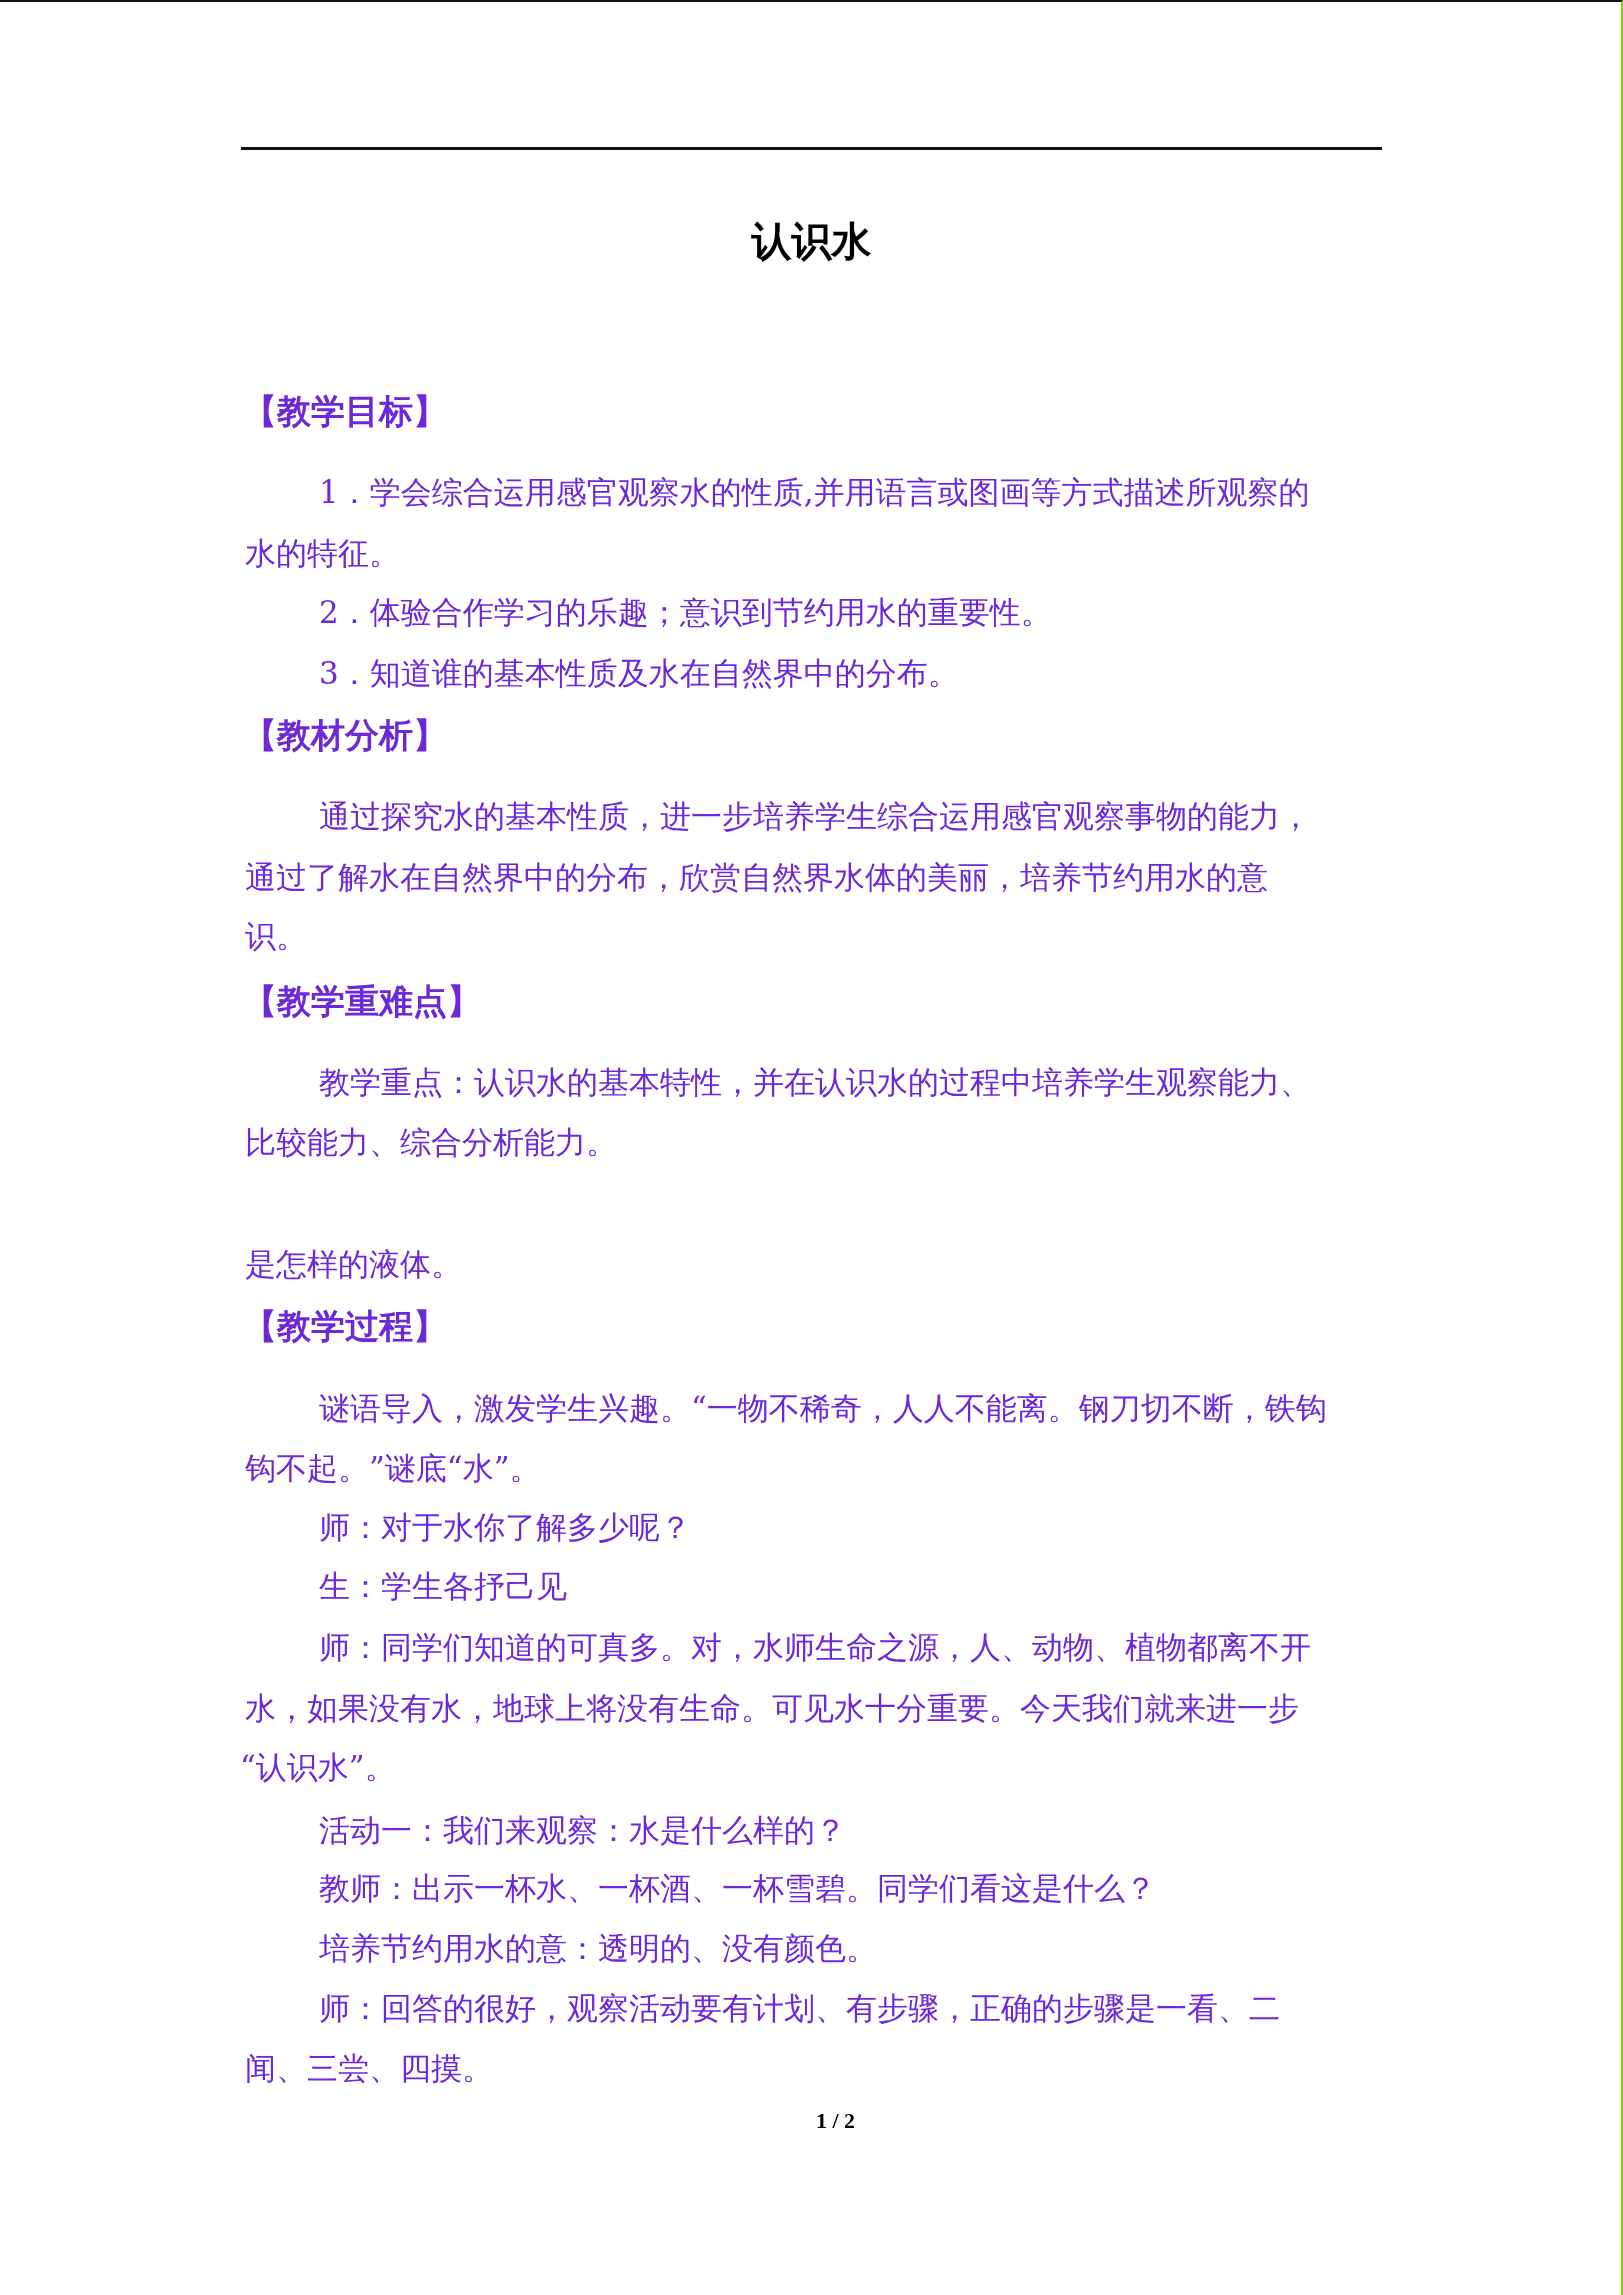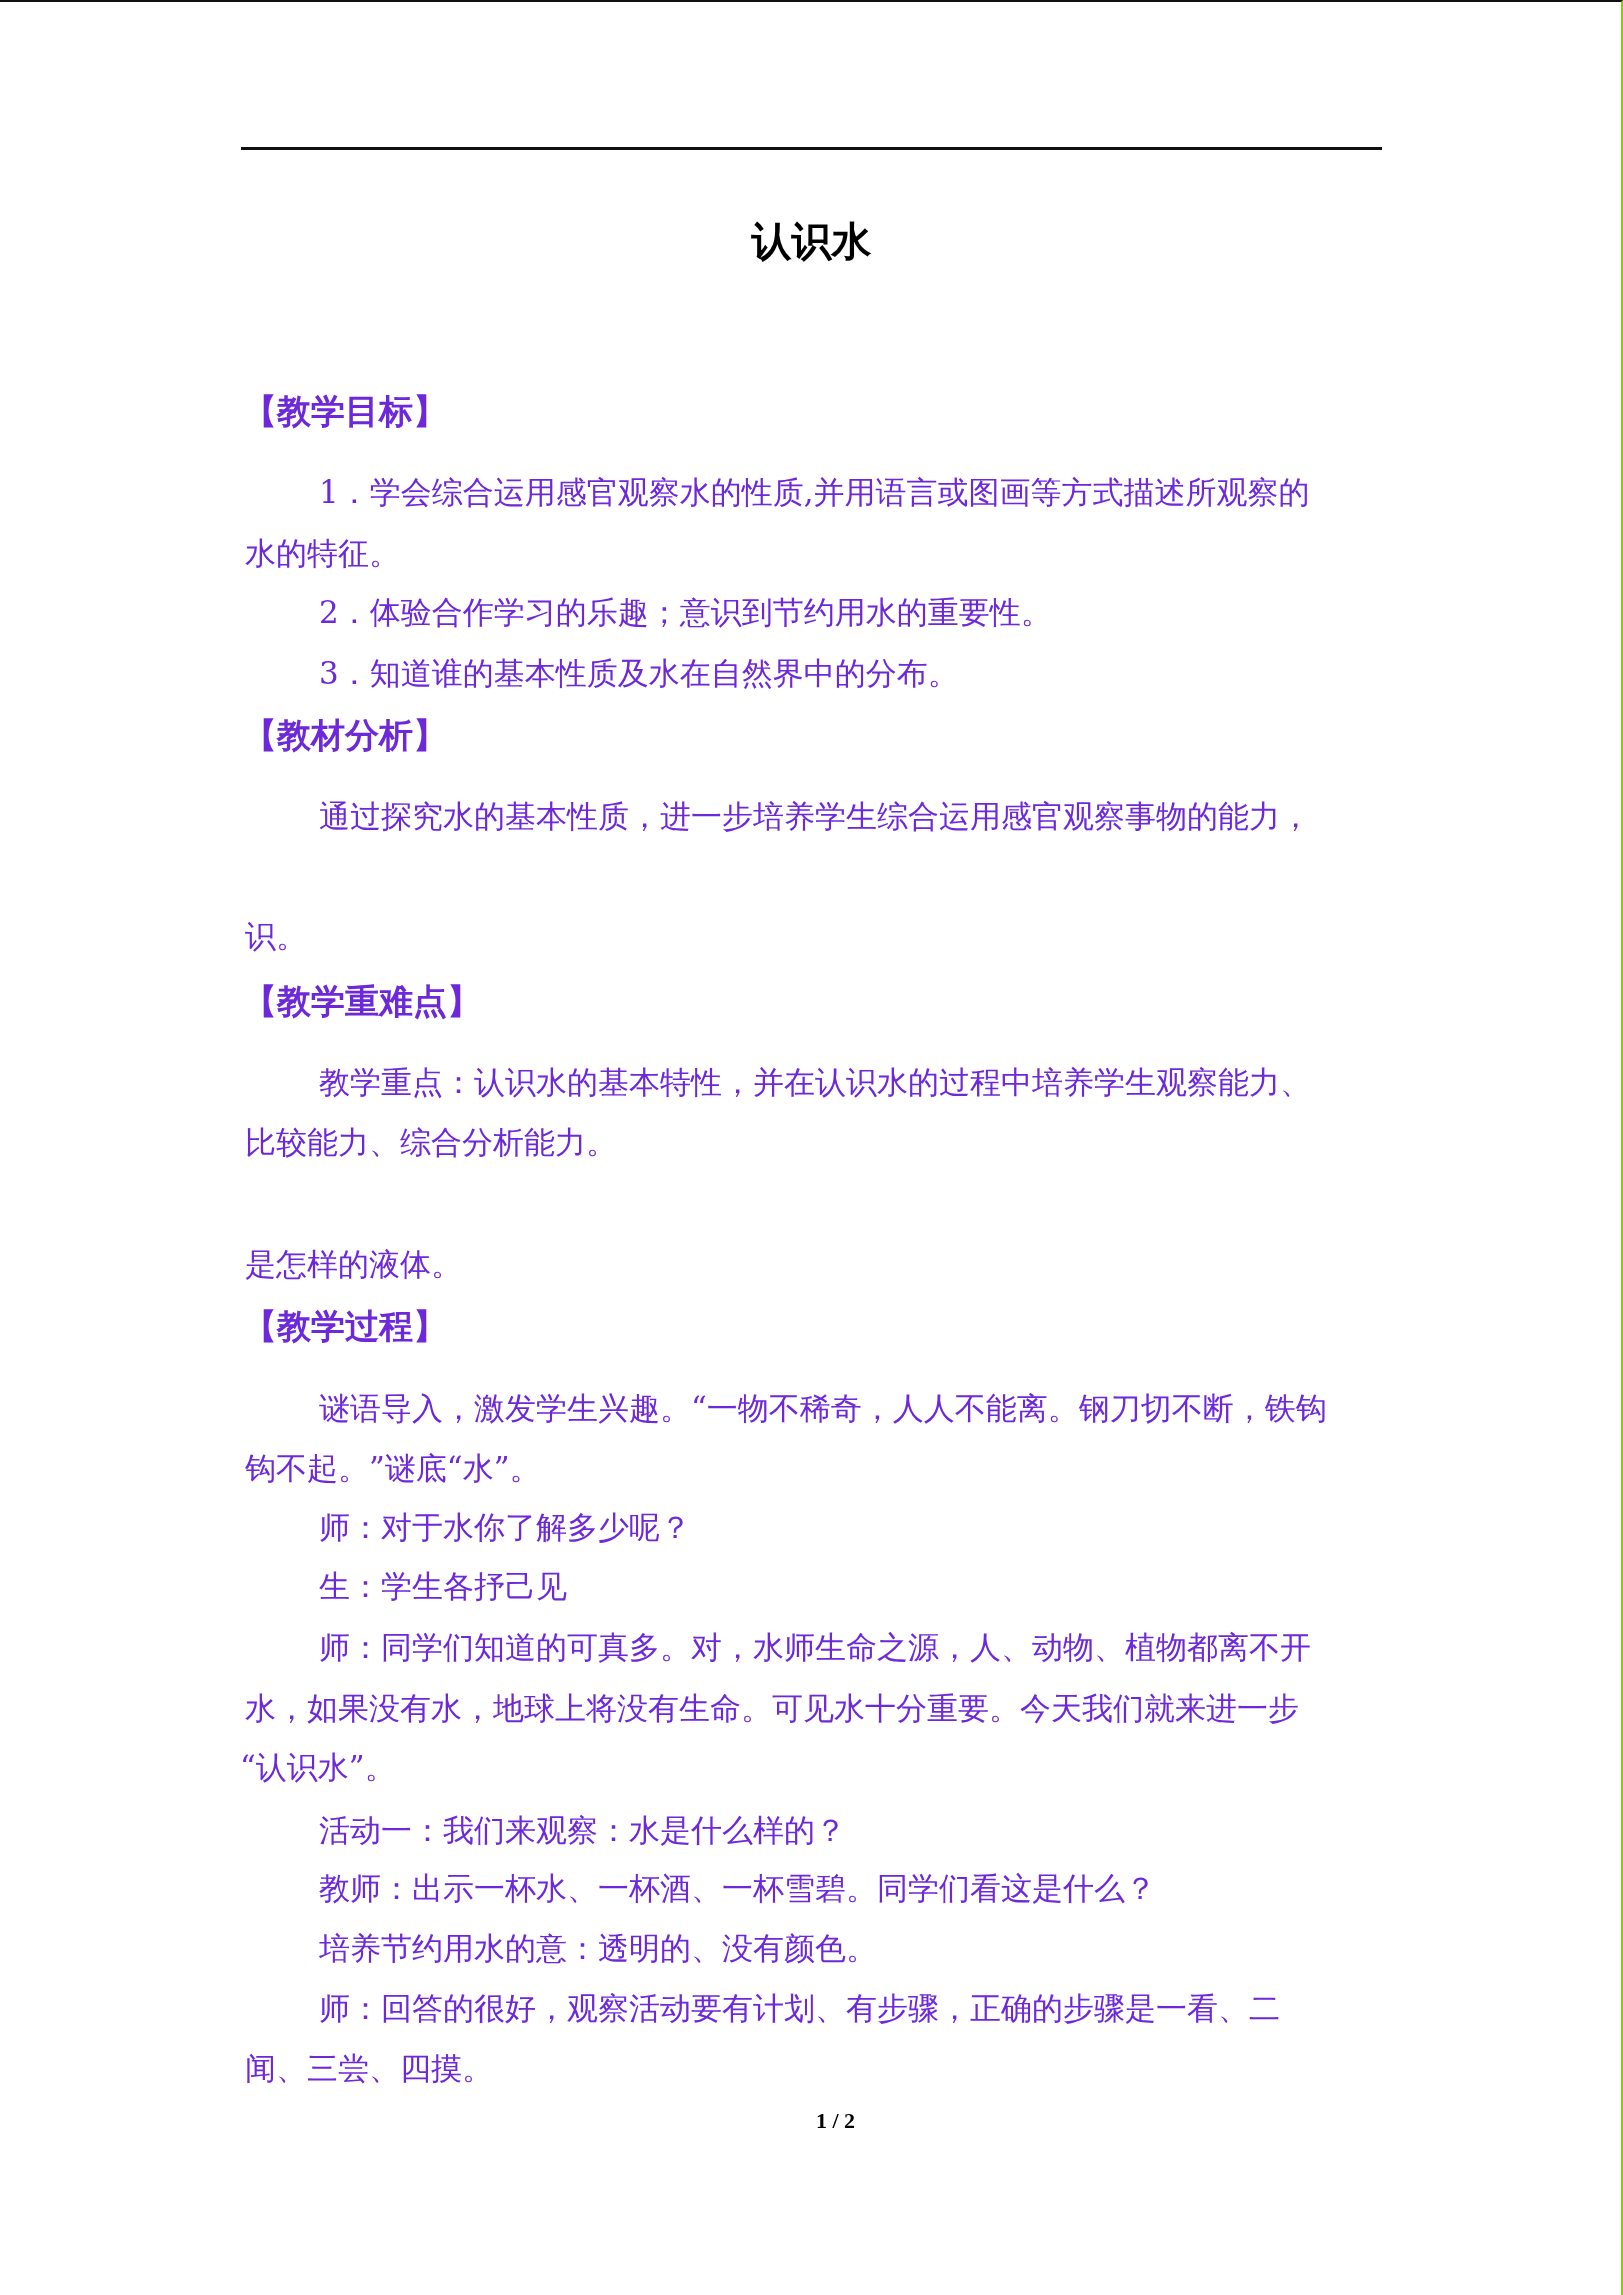--- a/index.html
+++ b/index.html
@@ -42,20 +42,21 @@
   <div class="title">认识水</div>
 
   <div class="line heading" style="top:389px">【教学目标】</div>
   <div class="line indent" style="top:471px">1．学会综合运用感官观察水的性质,并用语言或图画等方式描述所观察的</div>
   <div class="line" style="top:532px">水的特征。</div>
   <div class="line indent" style="top:591px">2．体验合作学习的乐趣；意识到节约用水的重要性。</div>
   <div class="line indent" style="top:652px">3．知道谁的基本性质及水在自然界中的分布。</div>
 
   <div class="line heading" style="top:713px">【教材分析】</div>
   <div class="line indent" style="top:795px">通过探究水的基本性质，进一步培养学生综合运用感官观察事物的能力，</div>
+  <div class="line" style="top:856px">通过了解水在自然界中的分布，欣赏自然界水体的美丽，培养节约用水的意</div>
   <div class="line" style="top:915px">识。</div>
 
   <div class="line heading" style="top:979px">【教学重难点】</div>
   <div class="line indent" style="top:1061px">教学重点：认识水的基本特性，并在认识水的过程中培养学生观察能力、</div>
   <div class="line" style="top:1121px">比较能力、综合分析能力。</div>
   <div class="line" style="top:1243px">是怎样的液体。</div>
 
   <div class="line heading" style="top:1304px">【教学过程】</div>
   <div class="line indent" style="top:1387px">谜语导入，激发学生兴趣。“一物不稀奇，人人不能离。钢刀切不断，铁钩</div>
   <div class="line" style="top:1447px">钩不起。”谜底“水”。</div>

